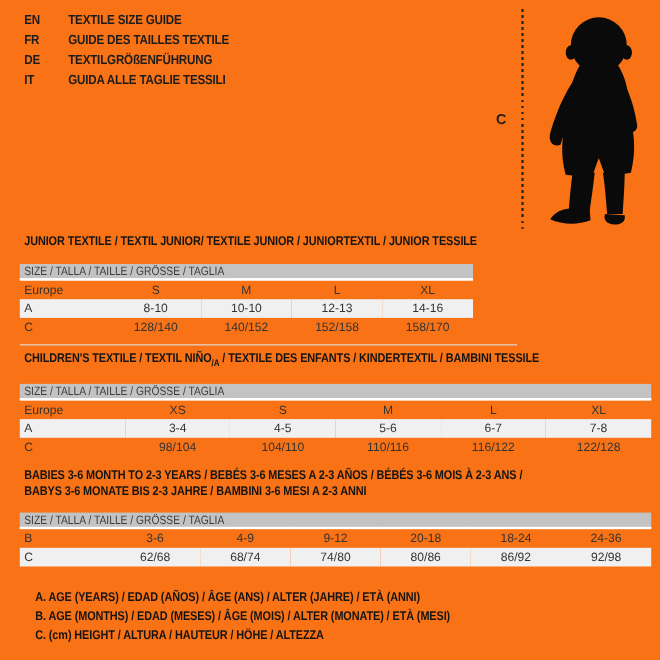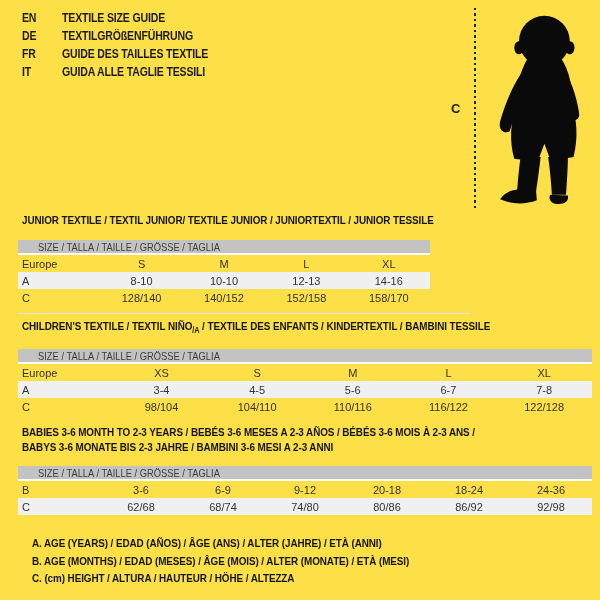--- a/index.html
+++ b/index.html
@@ -1,17 +1,17 @@
 <!DOCTYPE html>
 <html style="--page_bg: #ffffff; --bar_bg: #c3c3c3; --stripe_bg: #f0f0f0; --text: #1c1c1c; --silhouette: #0a0a0a;"><head>
 <meta charset="utf-8">
 <style>
   html,body { margin:0; padding:0; background:#fff; }
   .canvas {
-    position:relative; width:600px; height:600px; background:#fde047;
+    position:relative; width:600px; height:600px; background:#f97316;
     font-family:"Liberation Sans", sans-serif; color:#1c1c1c; overflow:hidden;
   }
 
   
   .lang-block { position:absolute; left:22px; top:9px; }
   .lang-row { display:flex; height:18px; align-items:center; }
   .lang-code, .lang-title {
     font-weight:700; font-size:12px; letter-spacing:-0.2px; white-space:nowrap;
     transform:scaleX(0.88); transform-origin:0 50%;
   }
@@ -39,21 +39,21 @@
   
   .size-table {
     position:absolute; left:18px; border-collapse:collapse; table-layout:fixed;
     font-size:11px; color:#333;
   }
   #table-junior   { top:240px; width:412px; }
   #table-children { top:349px; width:574px; }
   #table-babies   { top:466px; width:574px; }
   .size-table th {
     background:var(--bar_bg,#c3c3c3); height:13px; text-align:left;
-    font-weight:400; color:#3c3c3c; padding:0 0 0 20px;
+    font-weight:400; color:#3c3c3c; padding:0 0 0 4px;
     border-bottom:2px solid #fff;
   }
   .bar-text {
     display:inline-block; transform:scaleX(0.85); transform-origin:0 50%;
     white-space:nowrap; font-size:11px;
   }
   .size-table td { height:17px; text-align:center; padding:0; }
   .size-table td.rowlabel { width:60px; text-align:left; padding-left:4px; }
   .size-table tbody tr:nth-child(2) { background:var(--stripe_bg,#f0f0f0); }
 
@@ -70,26 +70,26 @@
 <body>
 
 <div class="canvas">
 
   <div class="lang-block">
     <div class="lang-row">
       <span class="lang-code">EN</span>
       <span class="lang-title">TEXTILE SIZE GUIDE</span>
     </div>
     <div class="lang-row">
+      <span class="lang-code">FR</span>
+      <span class="lang-title">GUIDE DES TAILLES TEXTILE</span>
+    </div>
+    <div class="lang-row">
       <span class="lang-code">DE</span>
       <span class="lang-title">TEXTILGRÖßENFÜHRUNG</span>
-    </div>
-    <div class="lang-row">
-      <span class="lang-code">FR</span>
-      <span class="lang-title">GUIDE DES TAILLES TEXTILE</span>
     </div>
     <div class="lang-row">
       <span class="lang-code">IT</span>
       <span class="lang-title">GUIDA ALLE TAGLIE TESSILI</span>
     </div>
   </div>
 
   <div class="dash-line"></div>
   <div class="fig-label">C</div>
   <svg class="toddler-svg" viewBox="0 0 120 200" xmlns="http://www.w3.org/2000/svg" fill="#0a0a0a">
@@ -191,21 +191,21 @@
       <tr>
         <th colspan="7">
           <span class="bar-text">SIZE / TALLA / TAILLE / GRÖSSE / TAGLIA</span>
         </th>
       </tr>
     </thead>
     <tbody>
       <tr>
         <td class="rowlabel">B</td>
         <td>3-6</td>
-        <td>6-9</td>
+        <td>4-9</td>
         <td>9-12</td>
         <td>20-18</td>
         <td>18-24</td>
         <td>24-36</td>
       </tr>
       <tr>
         <td class="rowlabel">C</td>
         <td>62/68</td>
         <td>68/74</td>
         <td>74/80</td>

